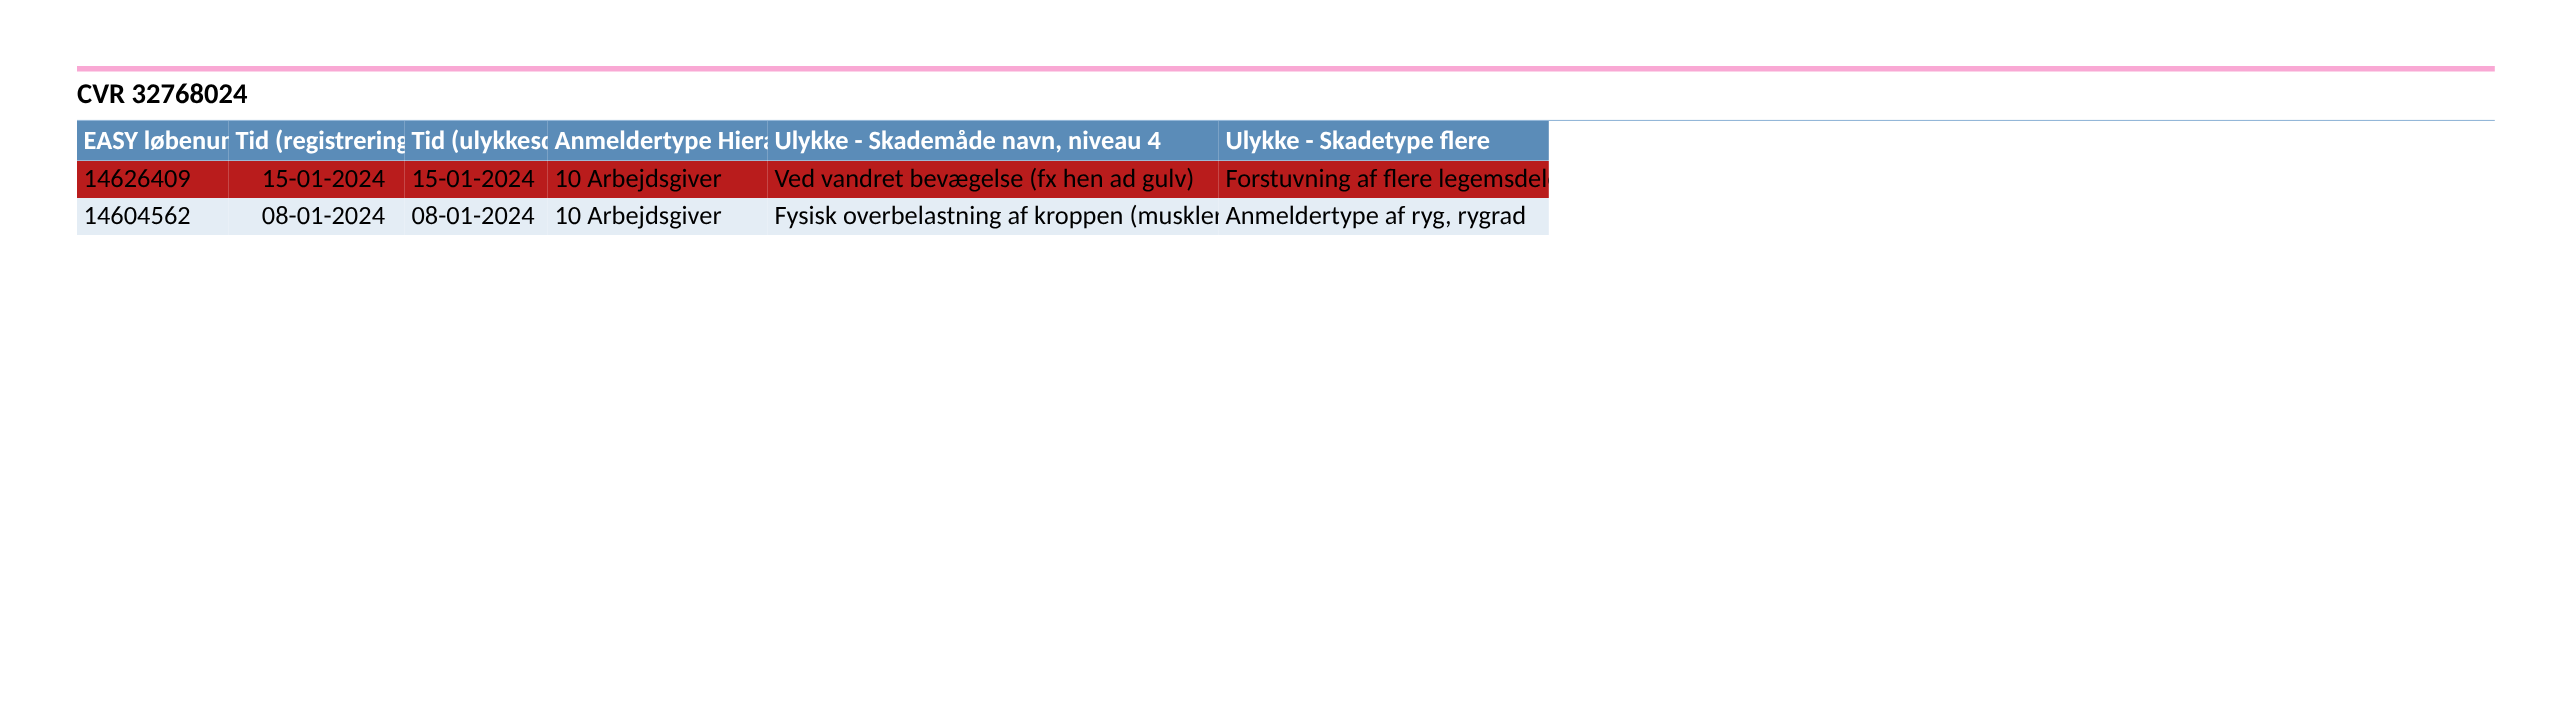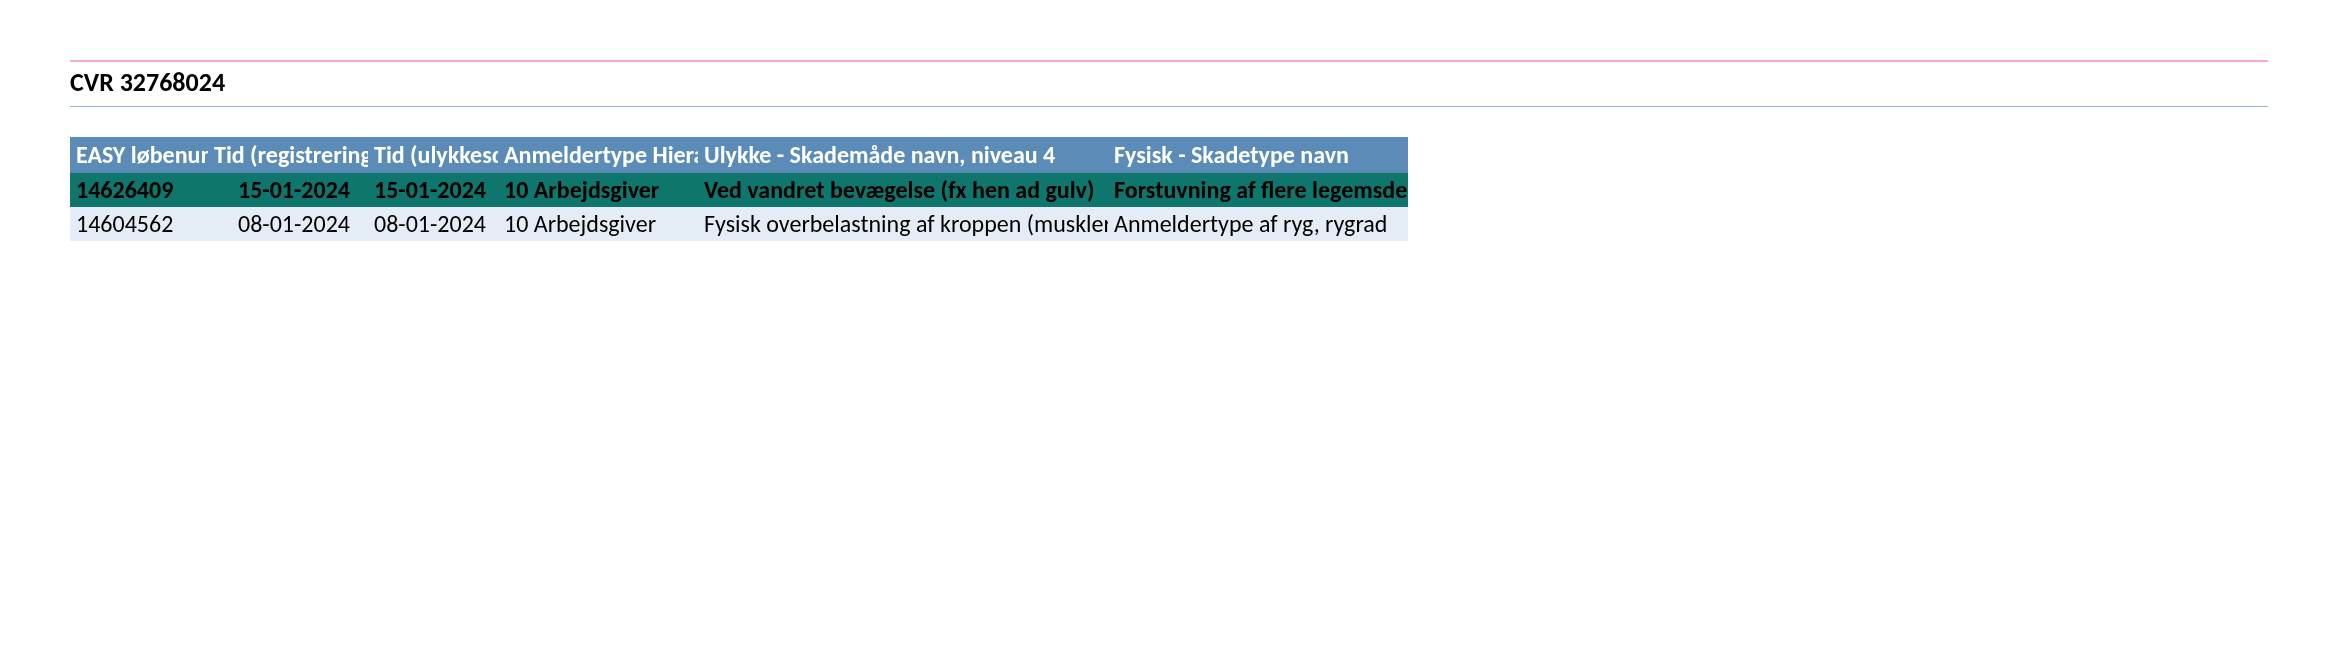--- a/index.html
+++ b/index.html
@@ -4,24 +4,23 @@
 <style>
   body {
     font-family: Calibri, "Segoe UI", Arial, sans-serif;
     background: #ffffff;
     margin: 0;
     padding: 60px 70px;
     font-size: 24px;
     color: #000;
   }
   .title-block {
-    border-top: 2px solid #f9a8d4;
+    border-top: 5px solid #f9a8d4;
     border-bottom: 1px solid #94b7d8;
     padding: 4px 0 8px 0;
-    margin-bottom: 30px;
   }
   .title-text {
     font-weight: 700;
     font-size: 26px;
   }
   table {
     border-collapse: collapse;
     width: 1280px;
     table-layout: fixed;
   }
@@ -41,22 +40,21 @@
     white-space: nowrap;
     font-size: 24px;
   }
   tr.row-highlight td {
     background: #c6a558;
   }
   tr.row-even td {
     background: #e4edf5;
   }
   tr.row-odd td {
-    background: #0f766e;
-    font-weight: bold;
+    background: #b91c1c;
   }
   .col0 { width: 138px; }
   .col1 { width: 160px; }
   .col2 { width: 130px; }
   .col3 { width: 200px; }
   .col4 { width: 410px; }
   .col5 { width: 300px; }
   td.right { text-align: right; padding-right: 14px;}
   td.dateleft { text-align: left; padding-left: 30px;}
 </style>
@@ -76,21 +74,21 @@
       <col class="col4">
       <col class="col5">
   </colgroup>
   <thead>
     <tr>
       <th>EASY løbenummer</th>
       <th>Tid (registreringsdato)</th>
       <th>Tid (ulykkesdato)</th>
       <th>Anmeldertype Hierarki</th>
       <th>Ulykke - Skademåde navn, niveau 4</th>
-      <th>Fysisk - Skadetype navn</th>
+      <th>Ulykke - Skadetype flere</th>
     </tr>
   </thead>
   <tbody>
     <tr class="row-odd">
       <td>14626409</td>
       <td class="dateleft">15-01-2024</td>
       <td class="right">15-01-2024</td>
       <td>10 Arbejdsgiver</td>
       <td>Ved vandret bevægelse (fx hen ad gulv)</td>
       <td>Forstuvning af flere legemsdele</td>

